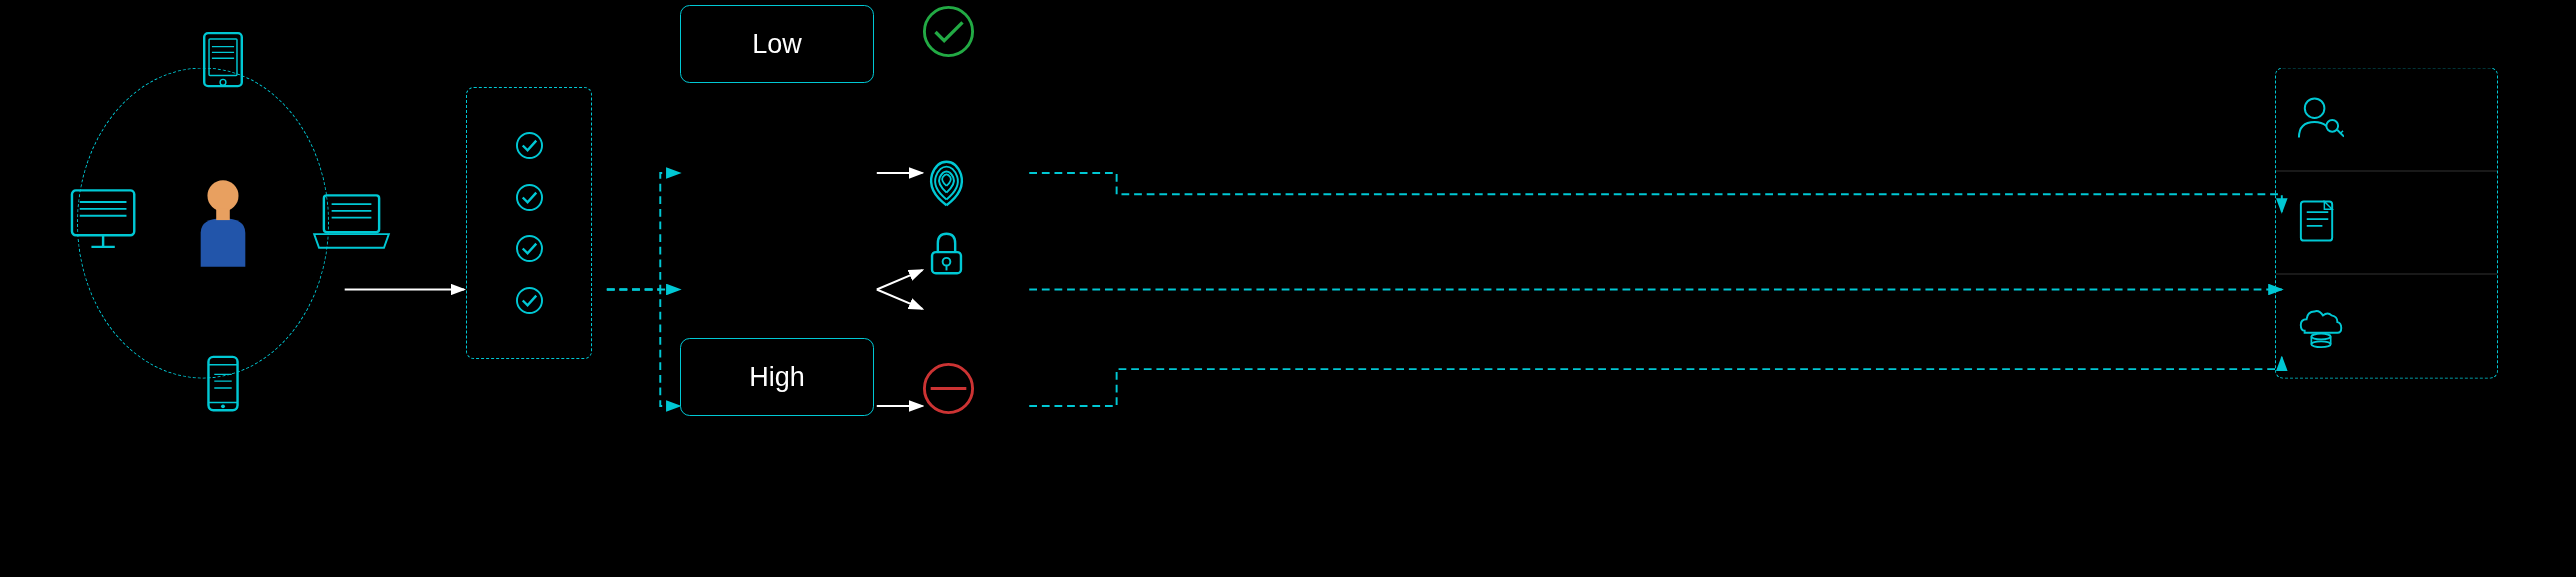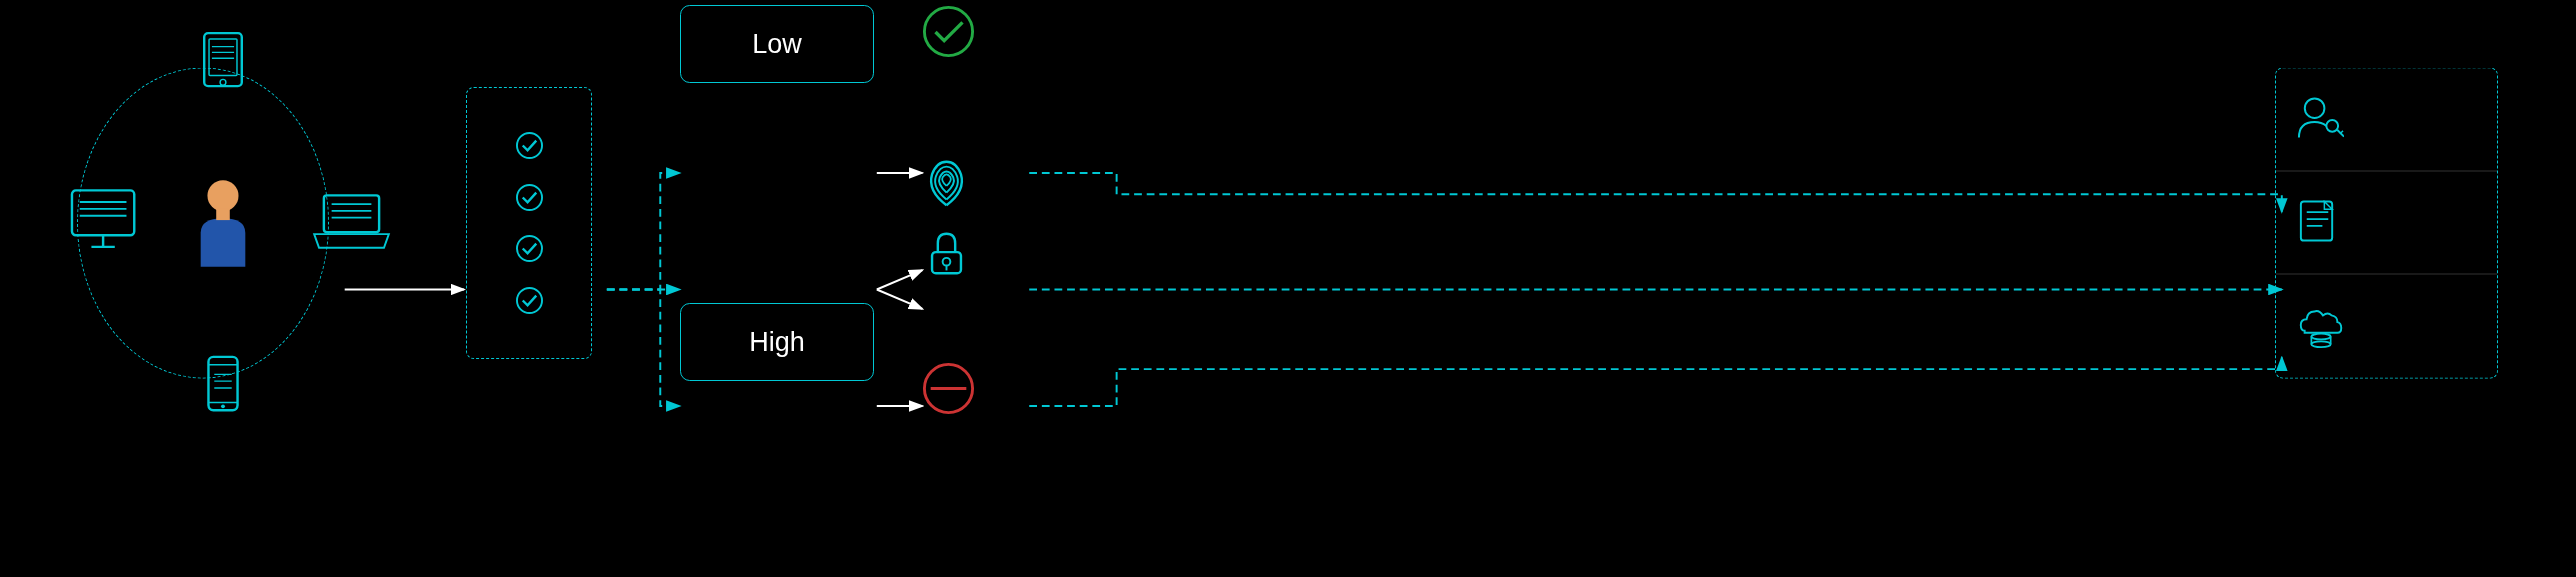--- a/index.html
+++ b/index.html
@@ -305,21 +305,21 @@
     </div>
   </div>
 
   <div style="position:absolute; left:680px; top:50%; margin-top:-218px;">
     <div class="risk-box">
       <span>Low</span>
     </div>
   </div>
 
 
-  <div style="position:absolute; left:680px; top:50%; margin-top:80px;">
+  <div style="position:absolute; left:680px; top:50%; margin-top:115px;">
     <div class="risk-box">
       <span>High</span>
     </div>
   </div>
 
   <div style="position:absolute; left:922px; top:50%; margin-top:-218px;">
     <svg width="53" height="53" viewBox="0 0 55 55">
       <circle cx="27.5" cy="27.5" r="25" stroke="#22aa44" stroke-width="3" fill="none"></circle>
       <polyline points="14,28 23,37 42,18" stroke="#22aa44" stroke-width="3.5" fill="none"></polyline>
     </svg>

